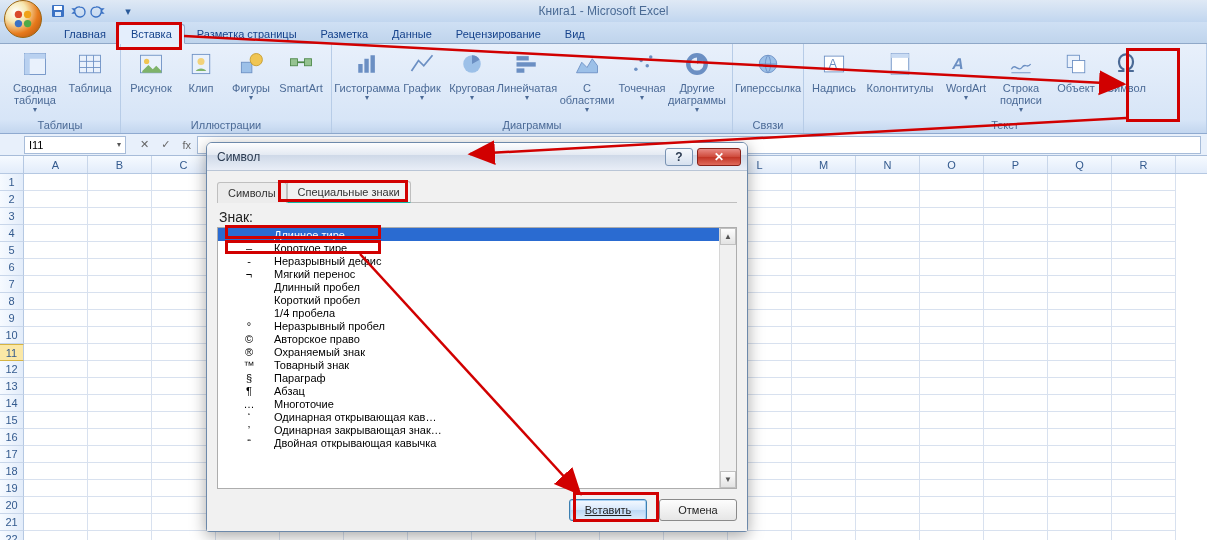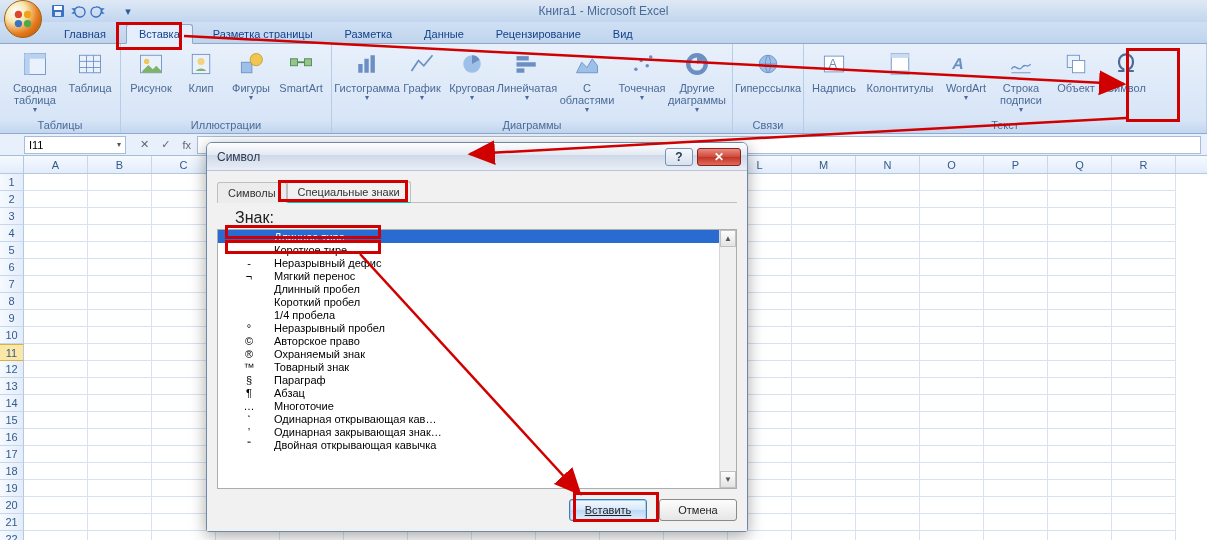--- a/index.html
+++ b/index.html
@@ -47,21 +47,21 @@
     font-size:12px;
     pointer-events:none;
   }
   
   .ribbon-tabs {
     height: 22px;
     background: linear-gradient(#cfe0f4,#bfd4ec);
     display:flex;
     align-items:flex-end;
     padding-left:52px;
-    gap:8px;
+    gap:0;
     border-bottom:1px solid #8fa8c8;
   }
   .rtab {
     padding: 3px 12px 3px;
     color:#15428b;
     cursor:default;
   }
   .rtab.active {
     background:#e4eefc;
     border:1px solid #8fa8c8;
@@ -199,21 +199,21 @@
     border:1px solid #88221a;color:#fff;
   }
   .dlg-body{flex:1;padding:8px 10px 10px 10px;background:#f1f1f1;display:flex;flex-direction:column;}
   .dlg-tabs{display:flex;align-items:flex-end;height:24px;border-bottom:1px solid #bfbfbf;position:relative;}
   .dtab{
     padding:4px 10px;border:1px solid #bfbfbf;border-bottom:none;
     background:#ececec;color:#333;position:relative;top:1px;
     border-radius:3px 3px 0 0;font-size:11px;
   }
   .dtab.active{background:#f1f1f1;top:1px;border-bottom:1px solid #14b8a6;}
-  .dlg-sub{padding:6px 2px 2px;font-size:16px;color:#222;margin-left:16px;}
+  .dlg-sub{padding:6px 2px 2px;font-size:14px;color:#222;}
   .listbox{
     flex:1;border:1px solid #adadad;background:#fff;
     overflow:hidden;position:relative;
   }
   .listbox .scroll{
     position:absolute;top:0;right:0;width:17px;bottom:0;
     background:#f0f0f0;border-left:1px solid #d6d6d6;
   }
   .listbox .scroll .arr{height:17px;background:linear-gradient(#fdfdfd,#e3e3e3);border:1px solid #c1c1c1;display:flex;align-items:center;justify-content:center;font-size:8px;color:#555;}
   .listbox .rows{position:absolute;top:0;left:0;right:17px;bottom:0;}

